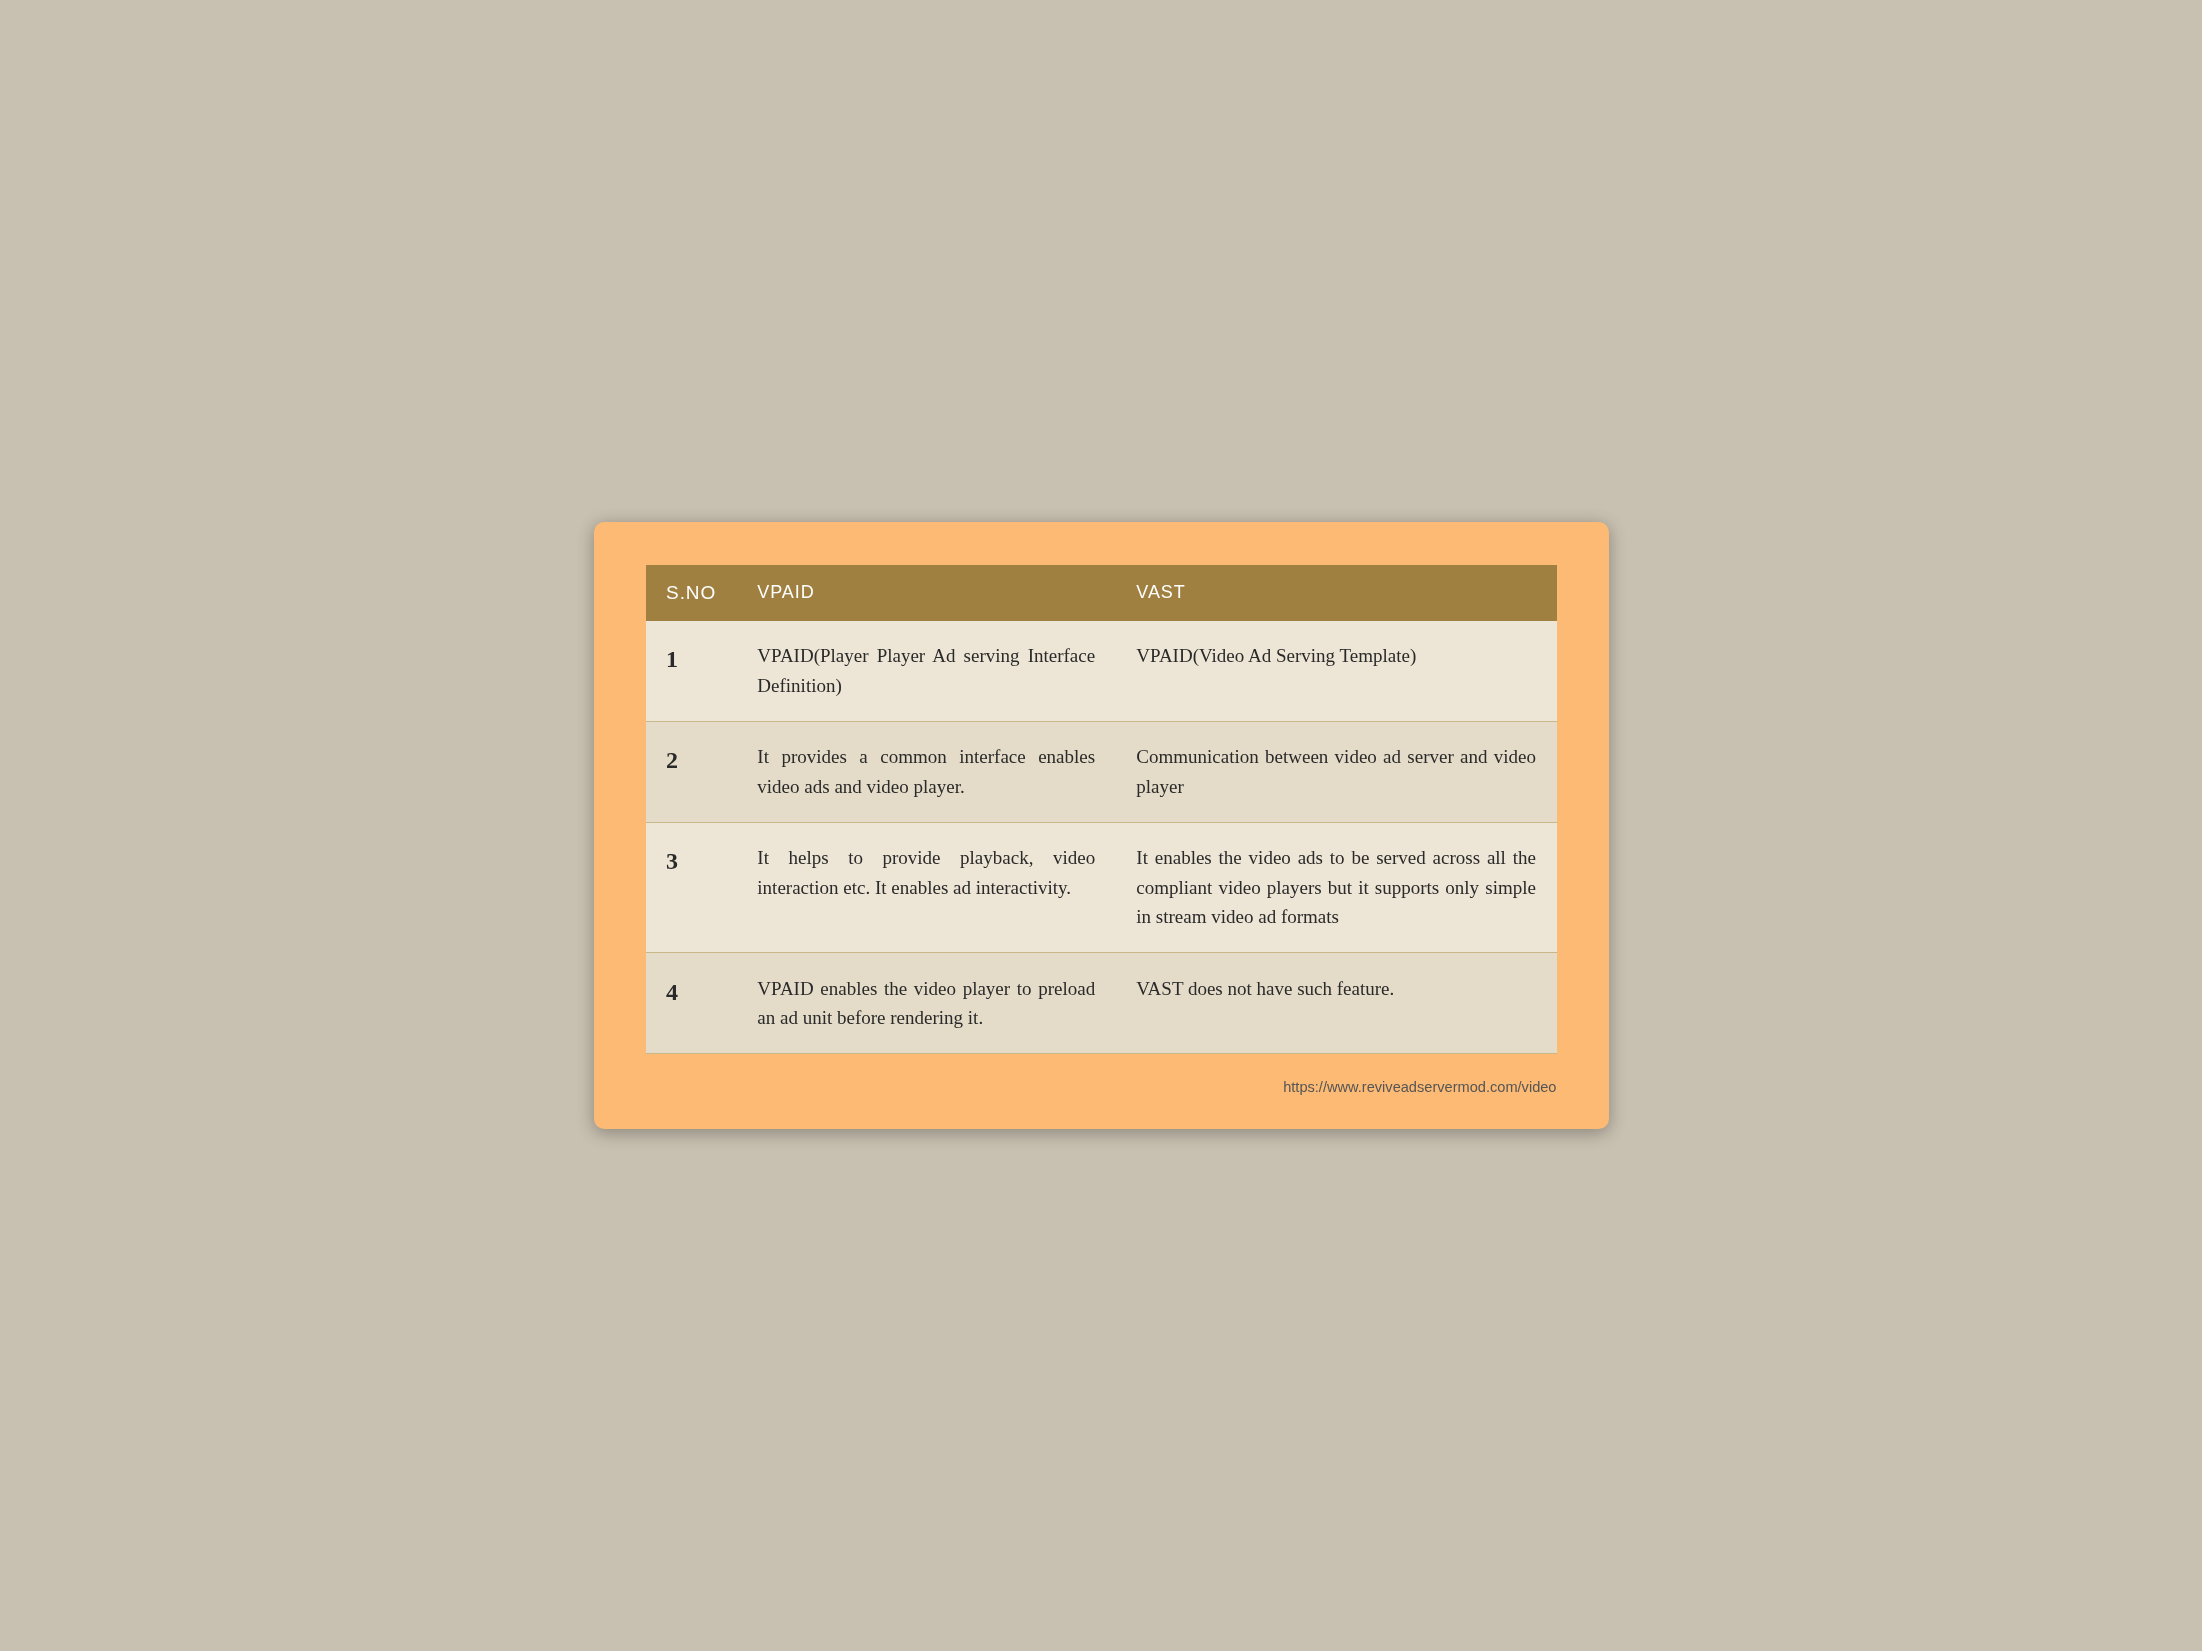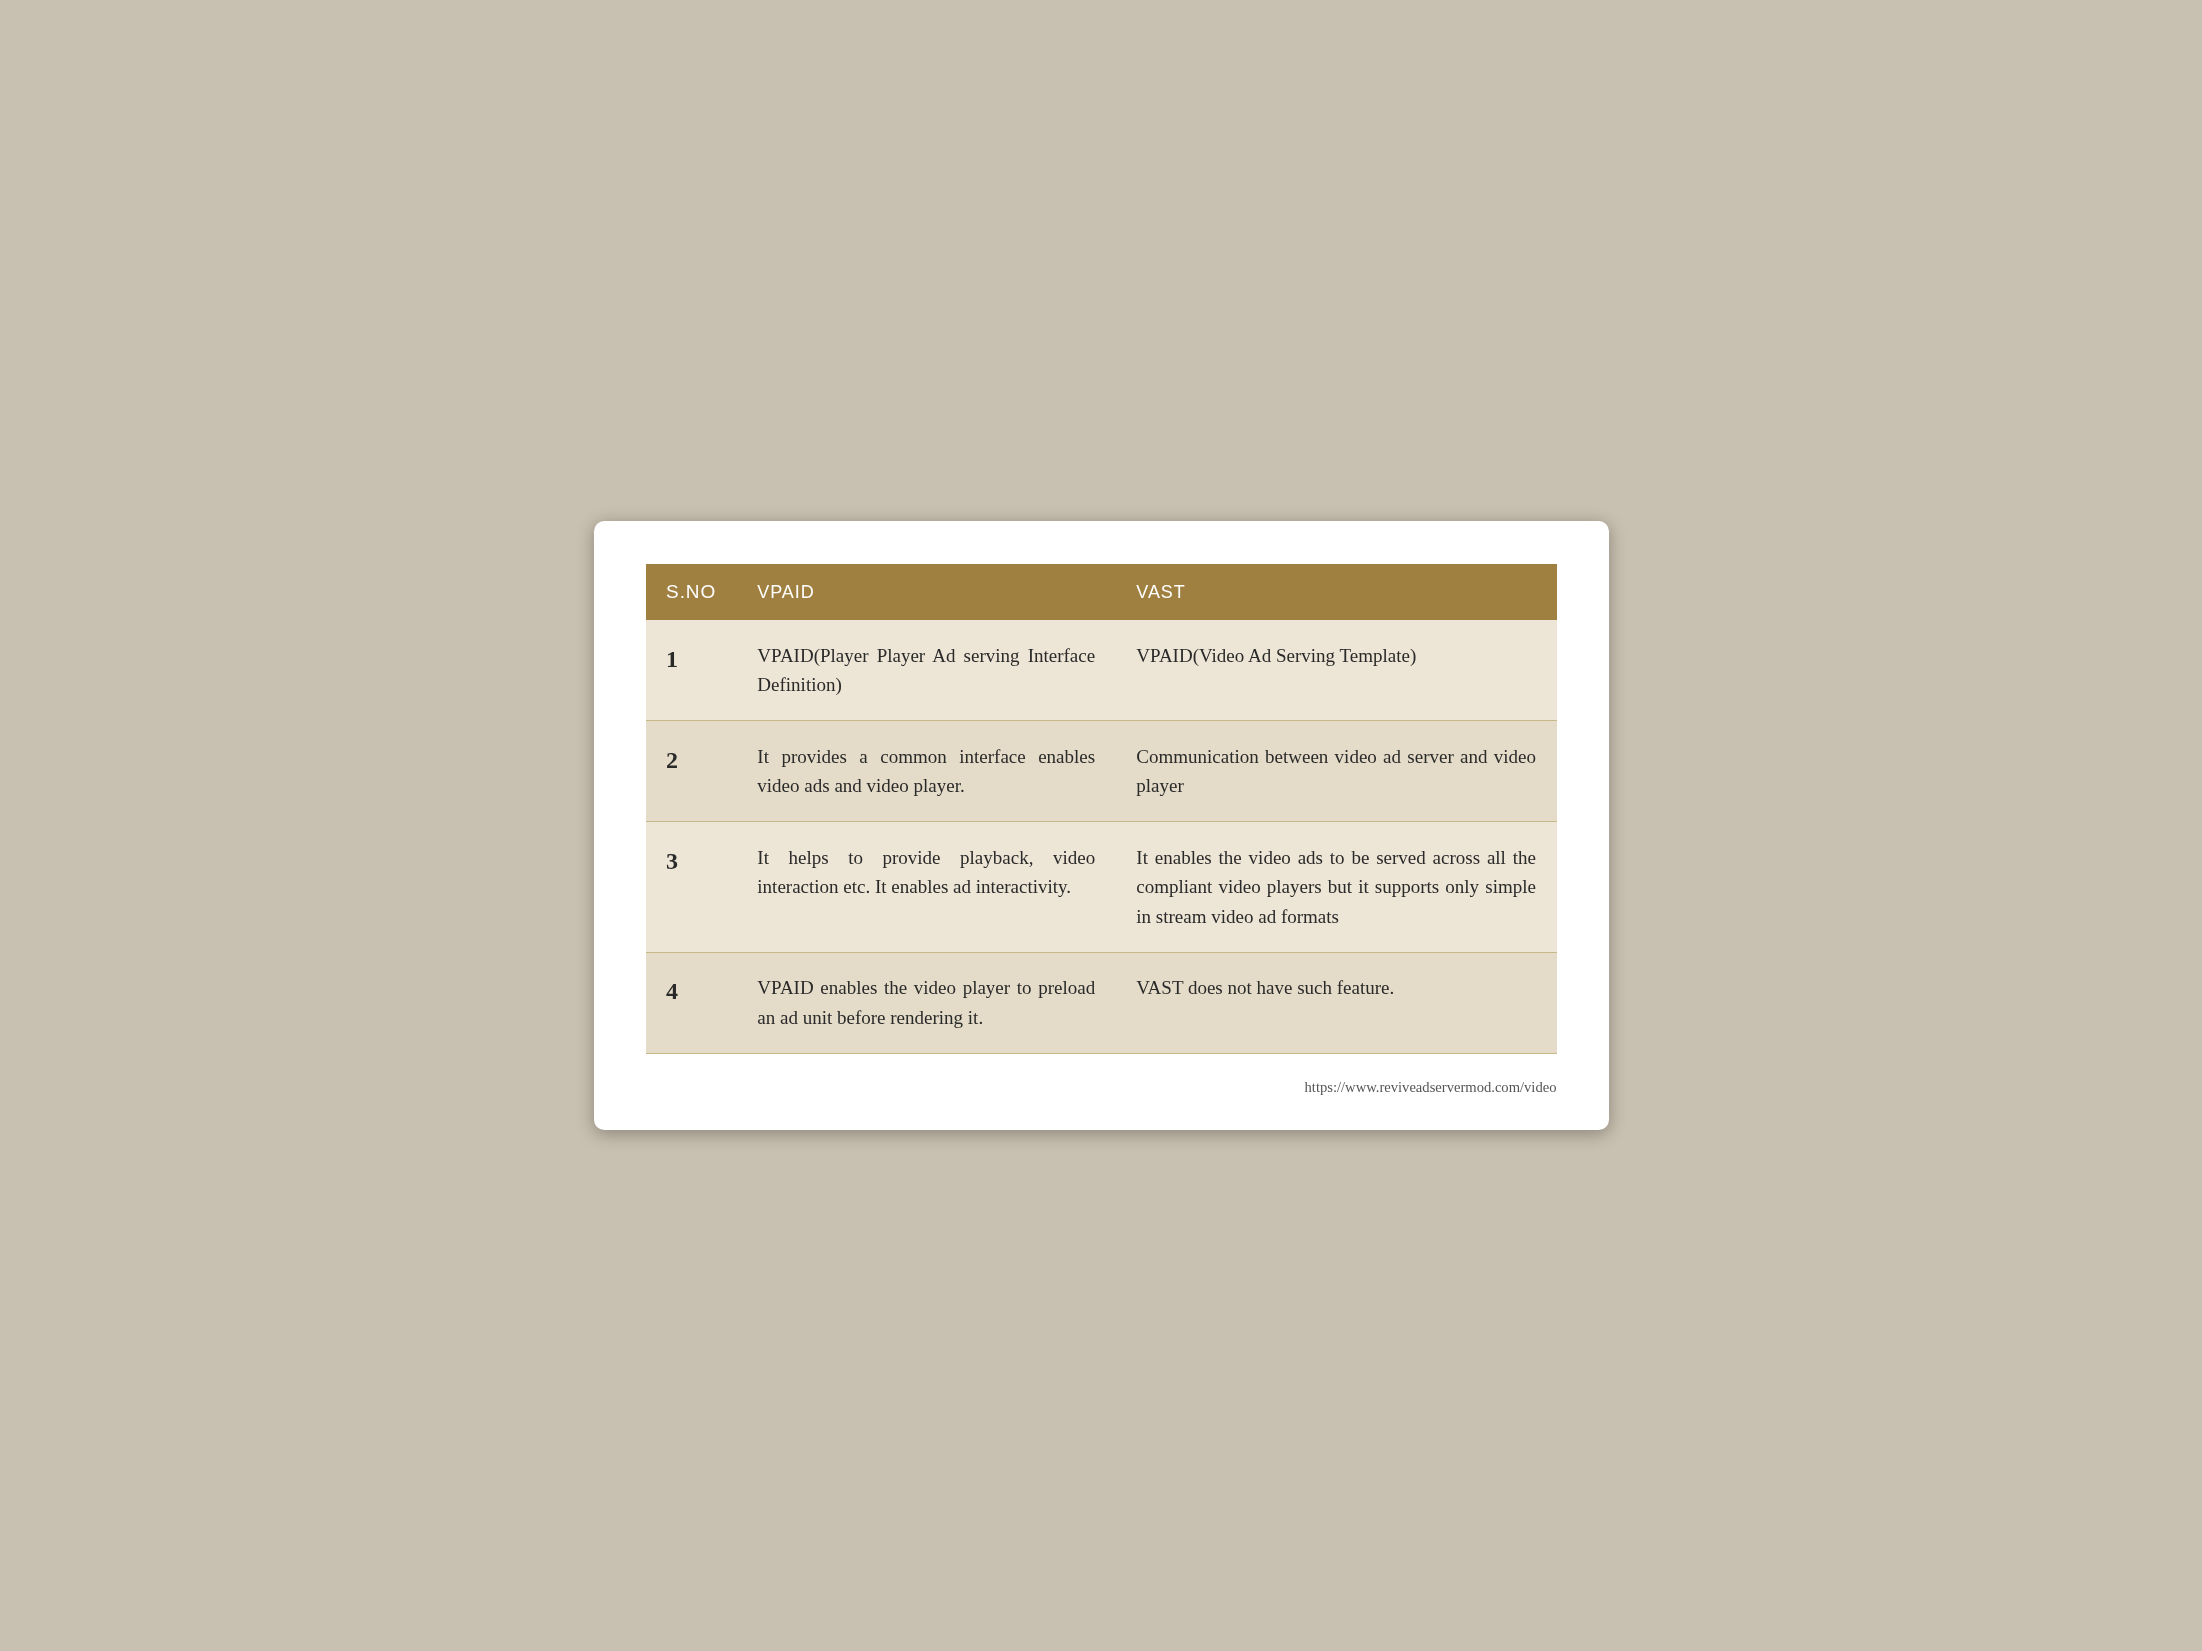--- a/index.html
+++ b/index.html
@@ -7,21 +7,21 @@
     body {
       background-color: #c8c0b0;
       display: flex;
       justify-content: center;
       align-items: center;
       min-height: 100vh;
       font-family: Georgia, 'Times New Roman', serif;
     }
 
     .slide-container {
-      background-color: #ffffff;
+      background-color: #fdba74;
       border-radius: 10.3px;
       padding: 43px 52px 34px 52px;
       width: 1015px;
       box-shadow: 0 3.4px 17px rgba(0,0,0,0.3);
     }
 
     .comparison-table {
       width: 100%;
       border-collapse: collapse;
       font-size: 19px;
@@ -74,21 +74,21 @@
 
     .comparison-table tbody tr td:nth-child(3) {
       text-align: justify;
     }
 
     .footer-url {
       text-align: right;
       margin-top: 25px;
       font-size: 14.6px;
       color: #555;
-      font-family: Liberation Serif, serif;
+      font-family: Liberation Sans, sans-serif;
     }
   </style>
 </head>
 <body>
 
 <div class="slide-container">
   <table class="comparison-table">
     <thead>
       <tr>
         <th>S.NO</th>

